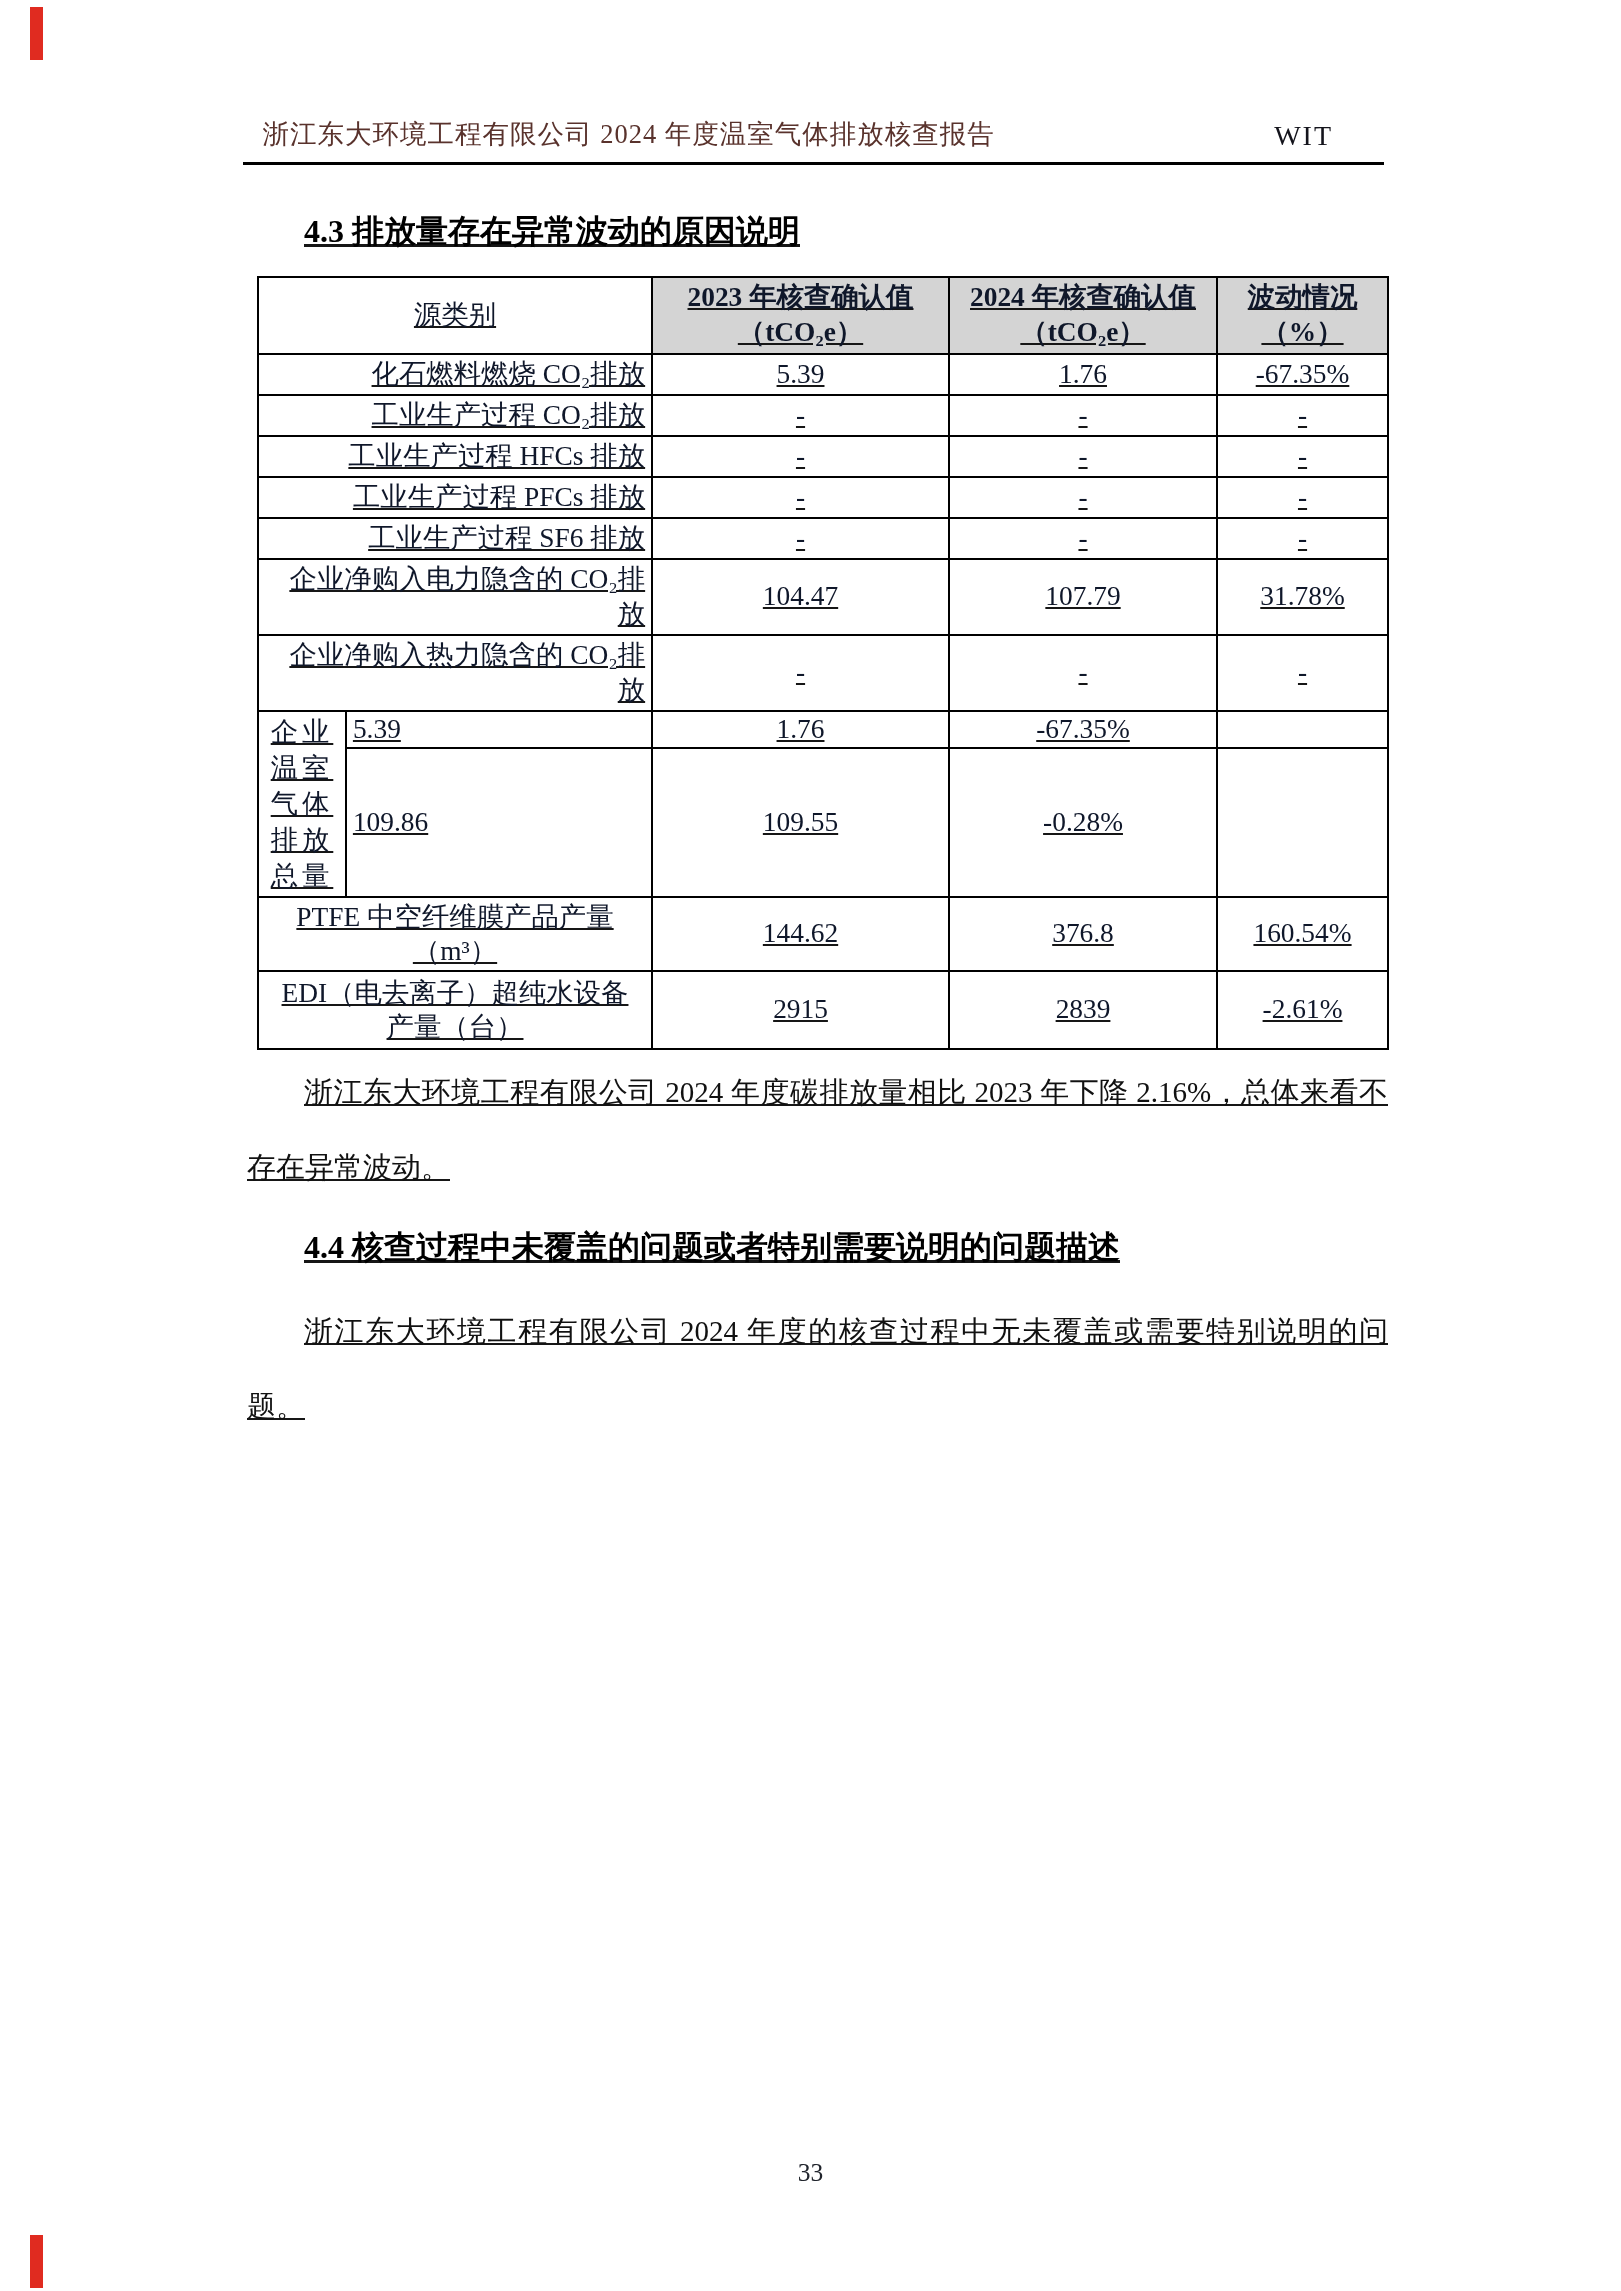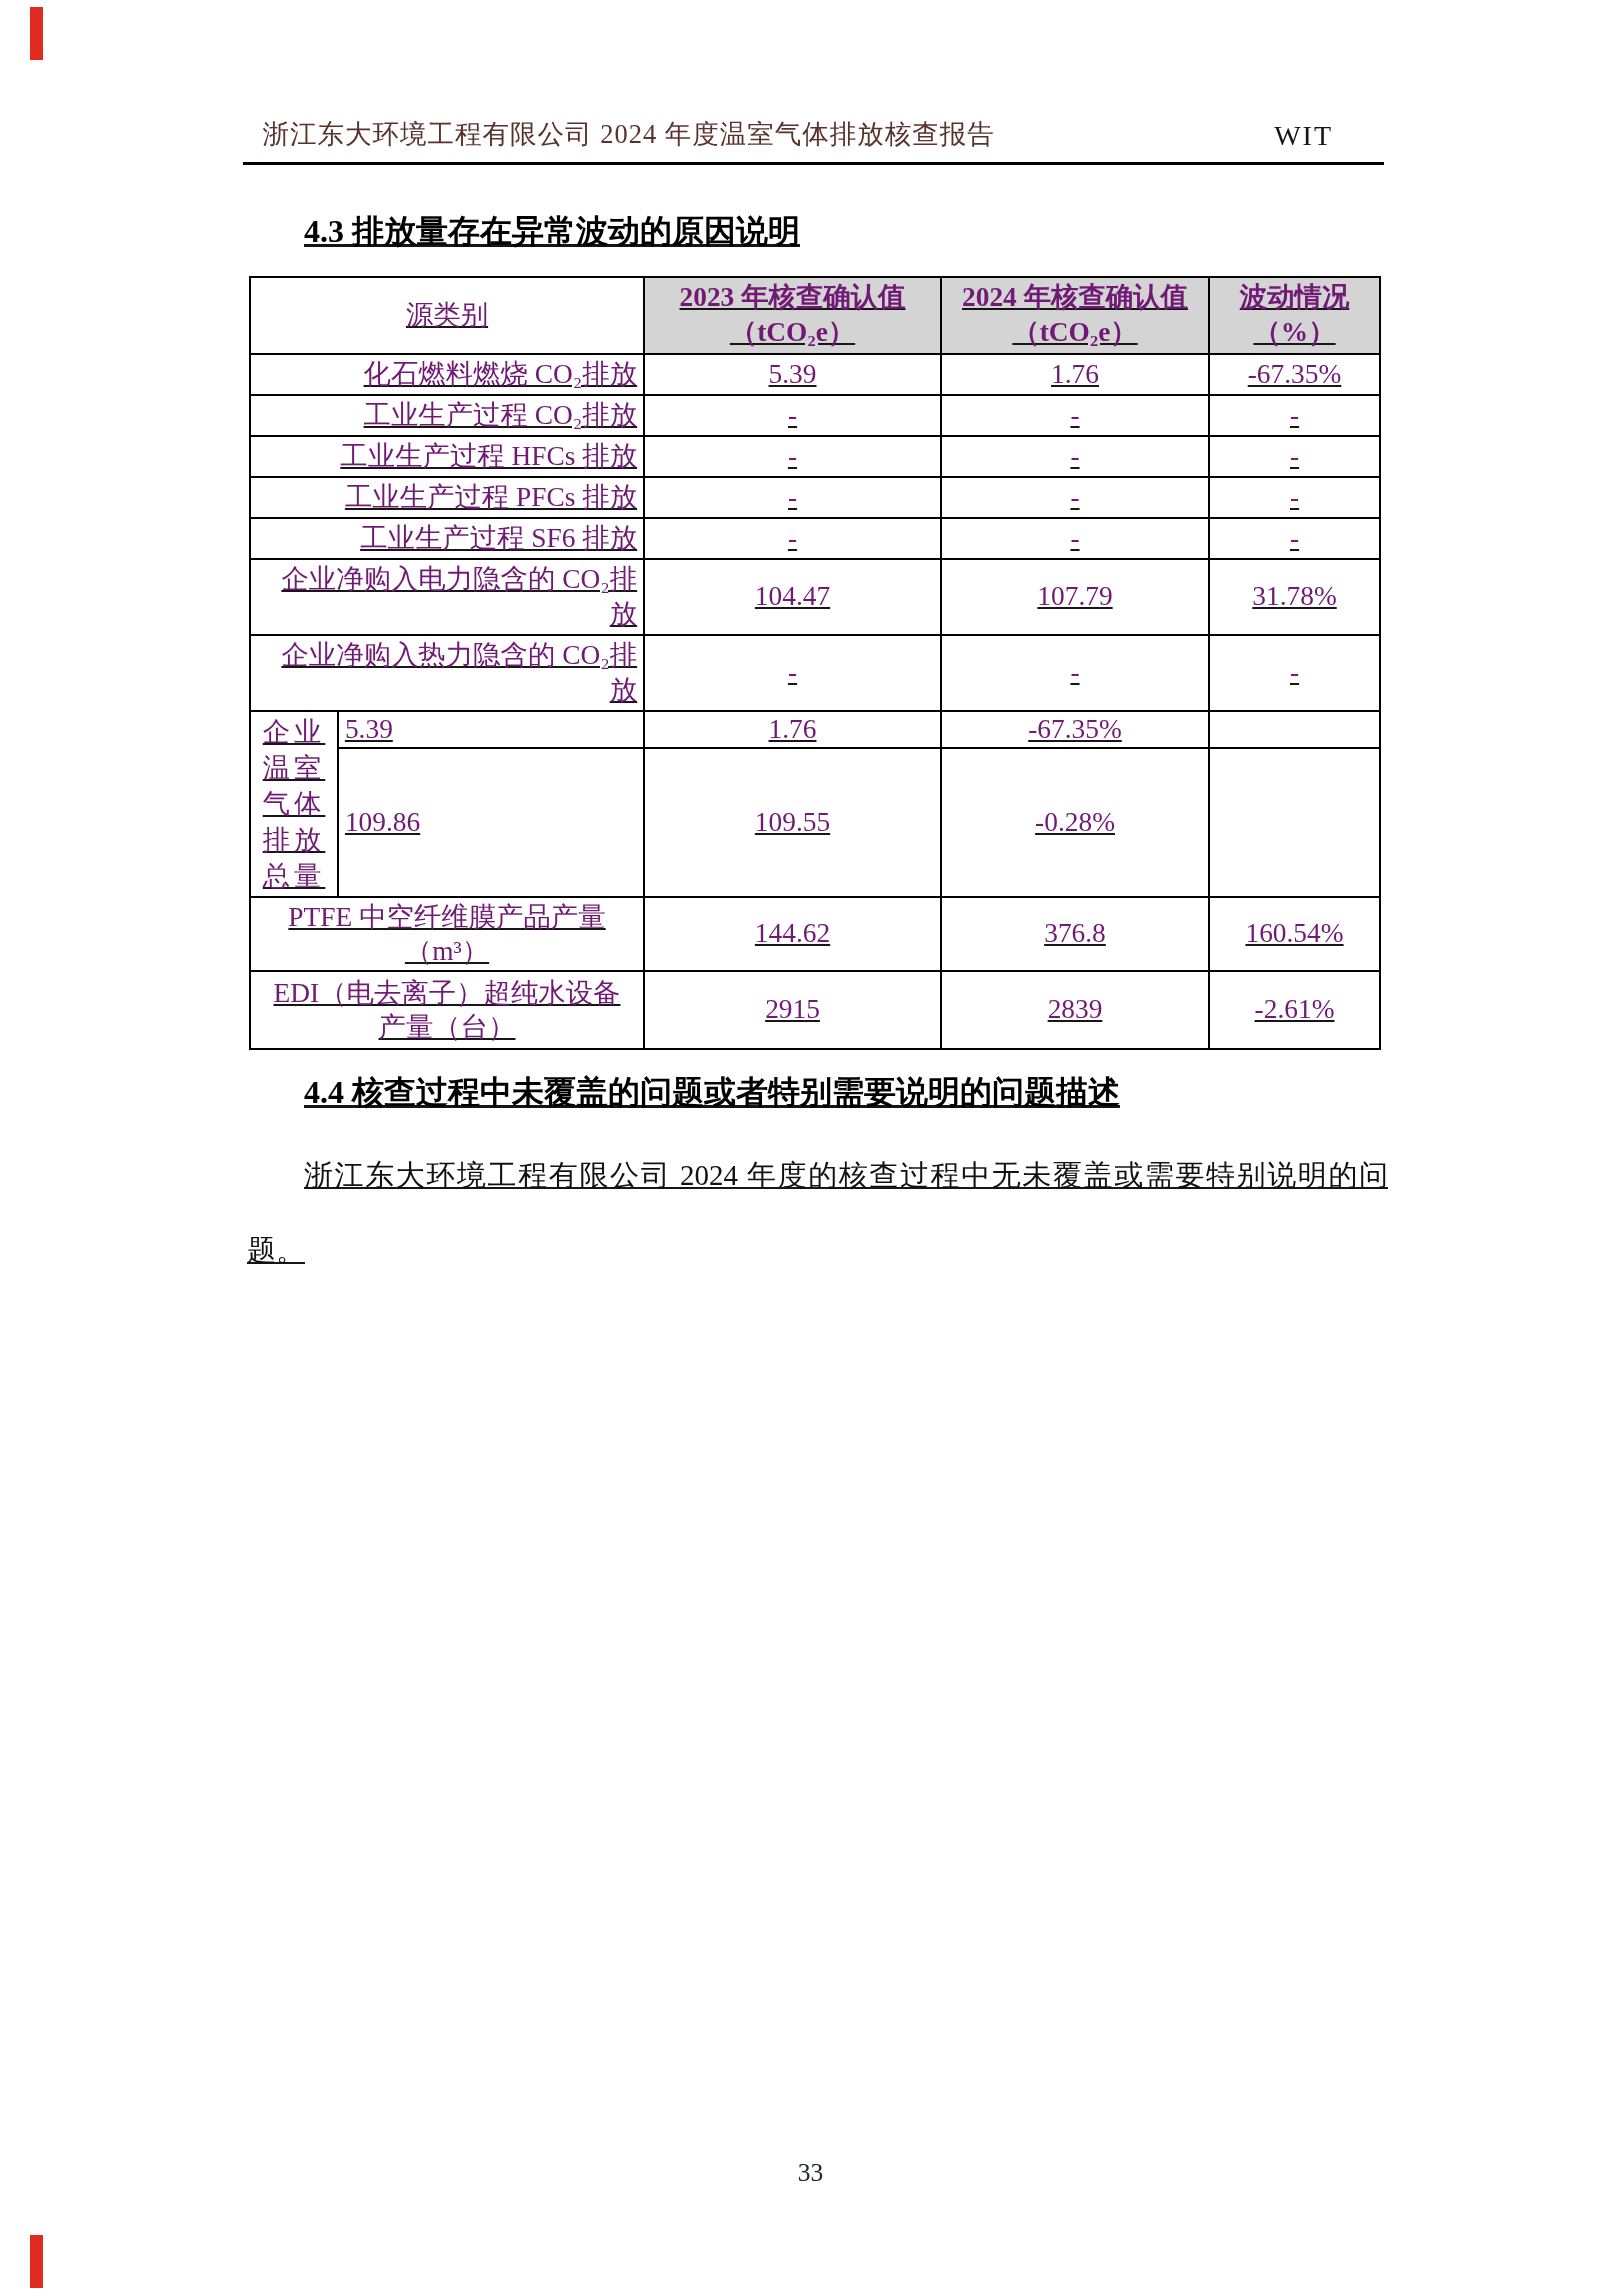--- a/index.html
+++ b/index.html
@@ -20,22 +20,22 @@
   .doc-header .title { font-size:26.5px; letter-spacing:1px; color:#59322c; padding-left:19.6px; }
   .doc-header .logo { font-size:28px; color:#14141c; padding-right:51px; letter-spacing:2px;text-align:right; }
 
   .content { position:absolute; left:247px; top:210px; width:1141px;text-decoration:underline; }
 
   h2.sec { font-size:32px; font-weight:bold; margin:0; padding:0 0 0 57px; color:#000; }
   h2.sec43 { margin-bottom:21.6px; }
   h2.sec44 { margin-top:21px; padding-left:57px; }
 
   table.emis {
-    border-collapse:collapse; table-layout:fixed; width:1129px; margin-left:2px;
-    font-size:27.4px; color:#701a75;
+    border-collapse:collapse; table-layout:fixed; width:1129px; margin-left:10px;
+    font-size:27.4px; color:#0f172a;
   }
   table.emis td, table.emis th {
     border:2px solid #000; border-top:2.9px solid #000; border-bottom:2.9px solid #000;
     padding:2px 5.9px; font-weight:normal; overflow:hidden;
   }
   table.emis { border:2.9px solid #000; }
   tr.thead th { height:71px; background:#d4d4d4; font-weight:bold; text-align:center; line-height:35px; }
   tr.thead th.src { background:#ffffff; font-weight:normal; }
   td.lbl { text-align:right; padding-left:17.6px; line-height:35px; }
   td.val { text-align:center; }
@@ -175,20 +175,21 @@
             <div>EDI（电去离子）超纯水设备</div>
             <div>产量（台）</div>
           </td>
           <td class="val">2915</td>
           <td class="val">2839</td>
           <td class="val">-2.61%</td>
         </tr>
       </tbody>
     </table>
 
+    <p class="body p43">浙江东大环境工程有限公司 2024 年度碳排放量相比 2023 年下降 2.16%，总体来看不存在异常波动。</p>
 
     <h2 class="sec sec44">4.4 核查过程中未覆盖的问题或者特别需要说明的问题描述</h2>
 
     <p class="body p44">浙江东大环境工程有限公司 2024 年度的核查过程中无未覆盖或需要特别说明的问题。</p>
 
   </div>
 
   <div class="pageno">33</div>
 
 </div>

